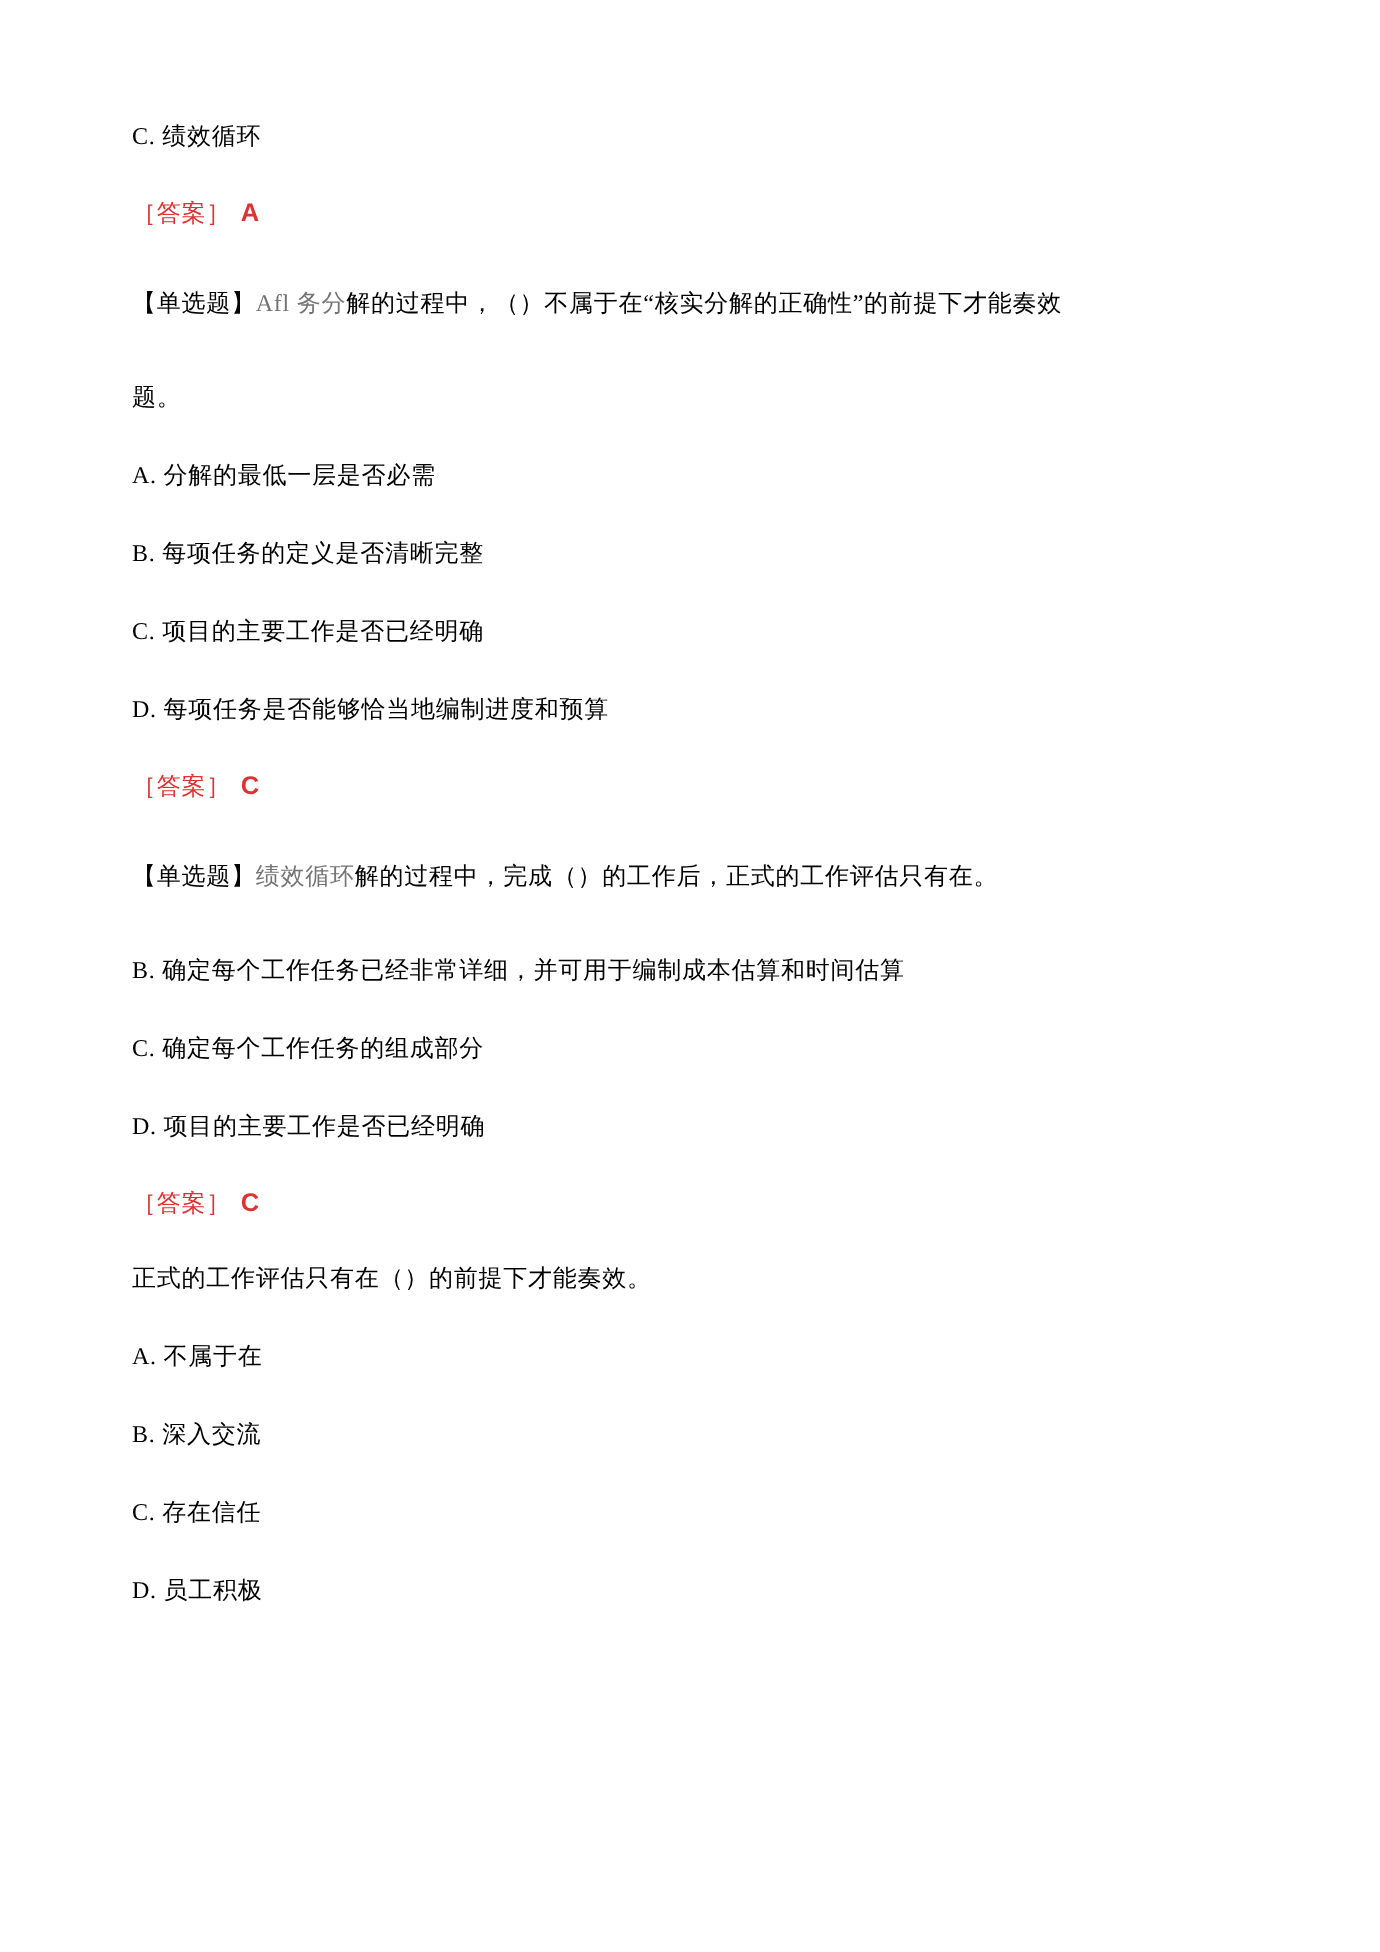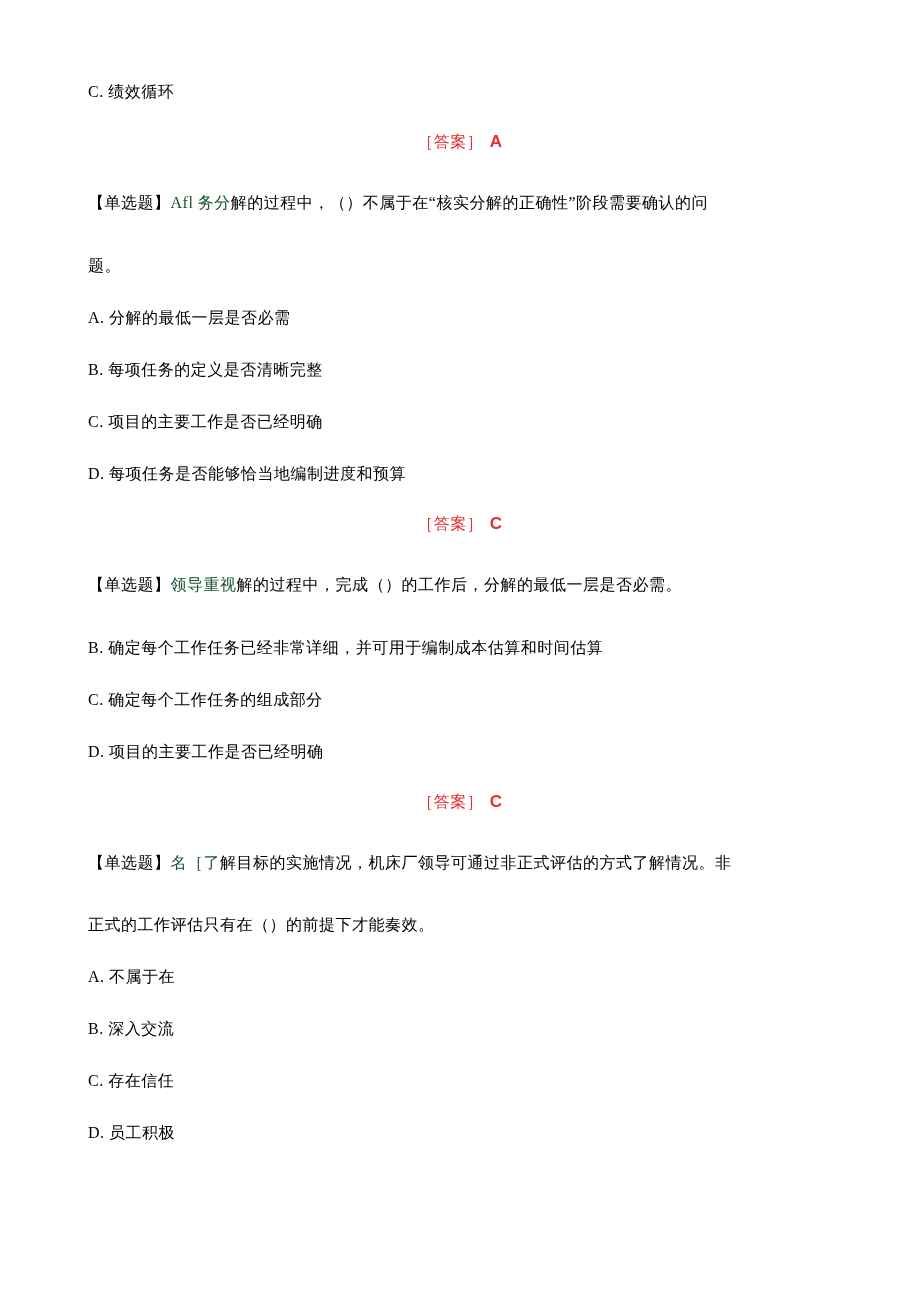--- a/index.html
+++ b/index.html
@@ -19,35 +19,34 @@
     line-height: 1.5;
     margin-bottom: 28px;
     color: #000000;
     letter-spacing: 0.5px;
     font-family: Liberation Serif, serif;
   }
   .answer-line {
     font-size: 16px;
     margin-bottom: 28px;
     letter-spacing: 0.5px;
-    text-align: center;
   }
   .answer-bracket {
     color: #e03030;
     font-family: "SimSun", "宋体", serif;
   }
   .answer-letter {
     color: #e03030;
     font-family: Arial, "Helvetica", sans-serif;
     font-weight: bold;
     font-size: 17px;
     margin-left: 2px;
   }
   .blue {
-    color: #14532d;
+    color: #737373;
   }
   .question-block {
     margin-bottom: 0;
   }
   .stem {
     line-height: 2.8;
   }
 </style>
 </head>
 <body>
@@ -57,50 +56,47 @@
   <div class="question-block">
     <div class="line">C. 绩效循环</div>
     <div class="answer-line">
       <span class="answer-bracket">［答案］</span>
       <span class="answer-letter">A</span>
     </div>
   </div>
 
   <div class="question-block">
     <div class="line stem">
-      <span>【单选题】</span><span class="blue">Afl 务分</span><span>解的过程中，（）不属于在“核实分解的正确性”阶段需要确认的问</span>
+      <span>【单选题】</span><span class="blue">Afl 务分</span><span>解的过程中，（）不属于在“核实分解的正确性”的前提下才能奏效</span>
     </div>
     <div class="line">题。</div>
     <div class="line">A. 分解的最低一层是否必需</div>
     <div class="line">B. 每项任务的定义是否清晰完整</div>
     <div class="line">C. 项目的主要工作是否已经明确</div>
     <div class="line">D. 每项任务是否能够恰当地编制进度和预算</div>
     <div class="answer-line">
       <span class="answer-bracket">［答案］</span>
       <span class="answer-letter">C</span>
     </div>
   </div>
 
   <div class="question-block">
     <div class="line stem">
-      <span>【单选题】</span><span class="blue">领导重视</span><span>解的过程中，完成（）的工作后，分解的最低一层是否必需。</span>
+      <span>【单选题】</span><span class="blue">绩效循环</span><span>解的过程中，完成（）的工作后，正式的工作评估只有在。</span>
     </div>
     <div class="line">B. 确定每个工作任务已经非常详细，并可用于编制成本估算和时间估算</div>
     <div class="line">C. 确定每个工作任务的组成部分</div>
     <div class="line">D. 项目的主要工作是否已经明确</div>
     <div class="answer-line">
       <span class="answer-bracket">［答案］</span>
       <span class="answer-letter">C</span>
     </div>
   </div>
 
   <div class="question-block">
-    <div class="line stem">
-      <span>【单选题】</span><span class="blue">名［了</span><span>解目标的实施情况，机床厂领导可通过非正式评估的方式了解情况。非</span>
-    </div>
     <div class="line">正式的工作评估只有在（）的前提下才能奏效。</div>
     <div class="line">A. 不属于在</div>
     <div class="line">B. 深入交流</div>
     <div class="line">C. 存在信任</div>
     <div class="line">D. 员工积极</div>
   </div>
 
 </div>
 
 </body></html>

